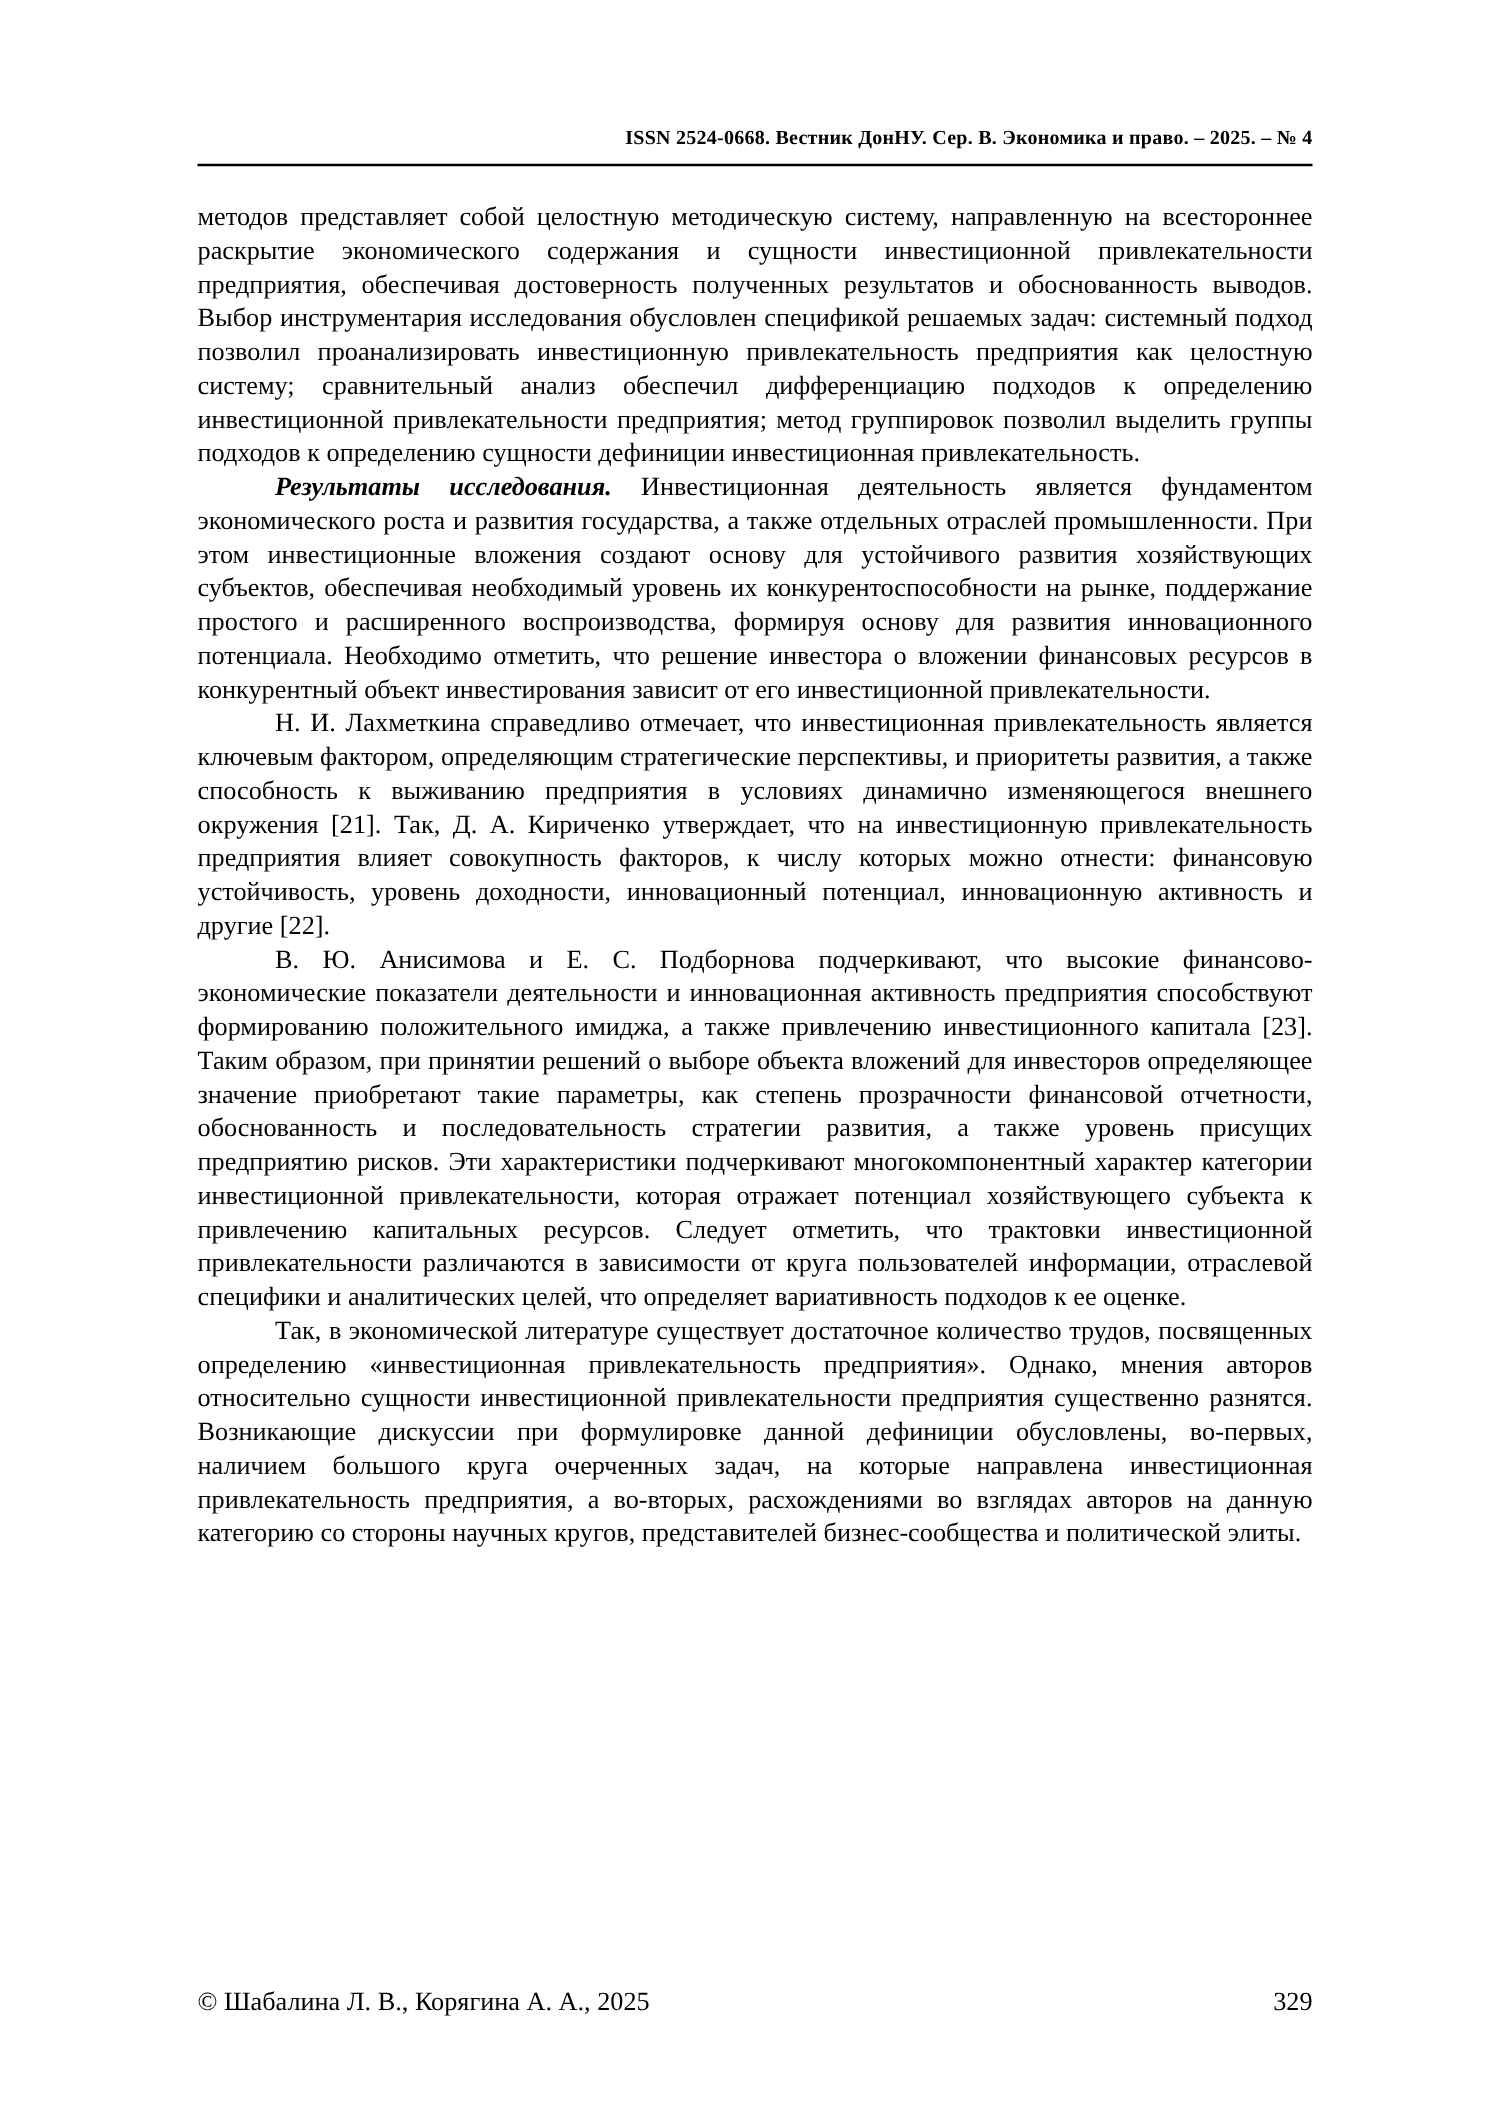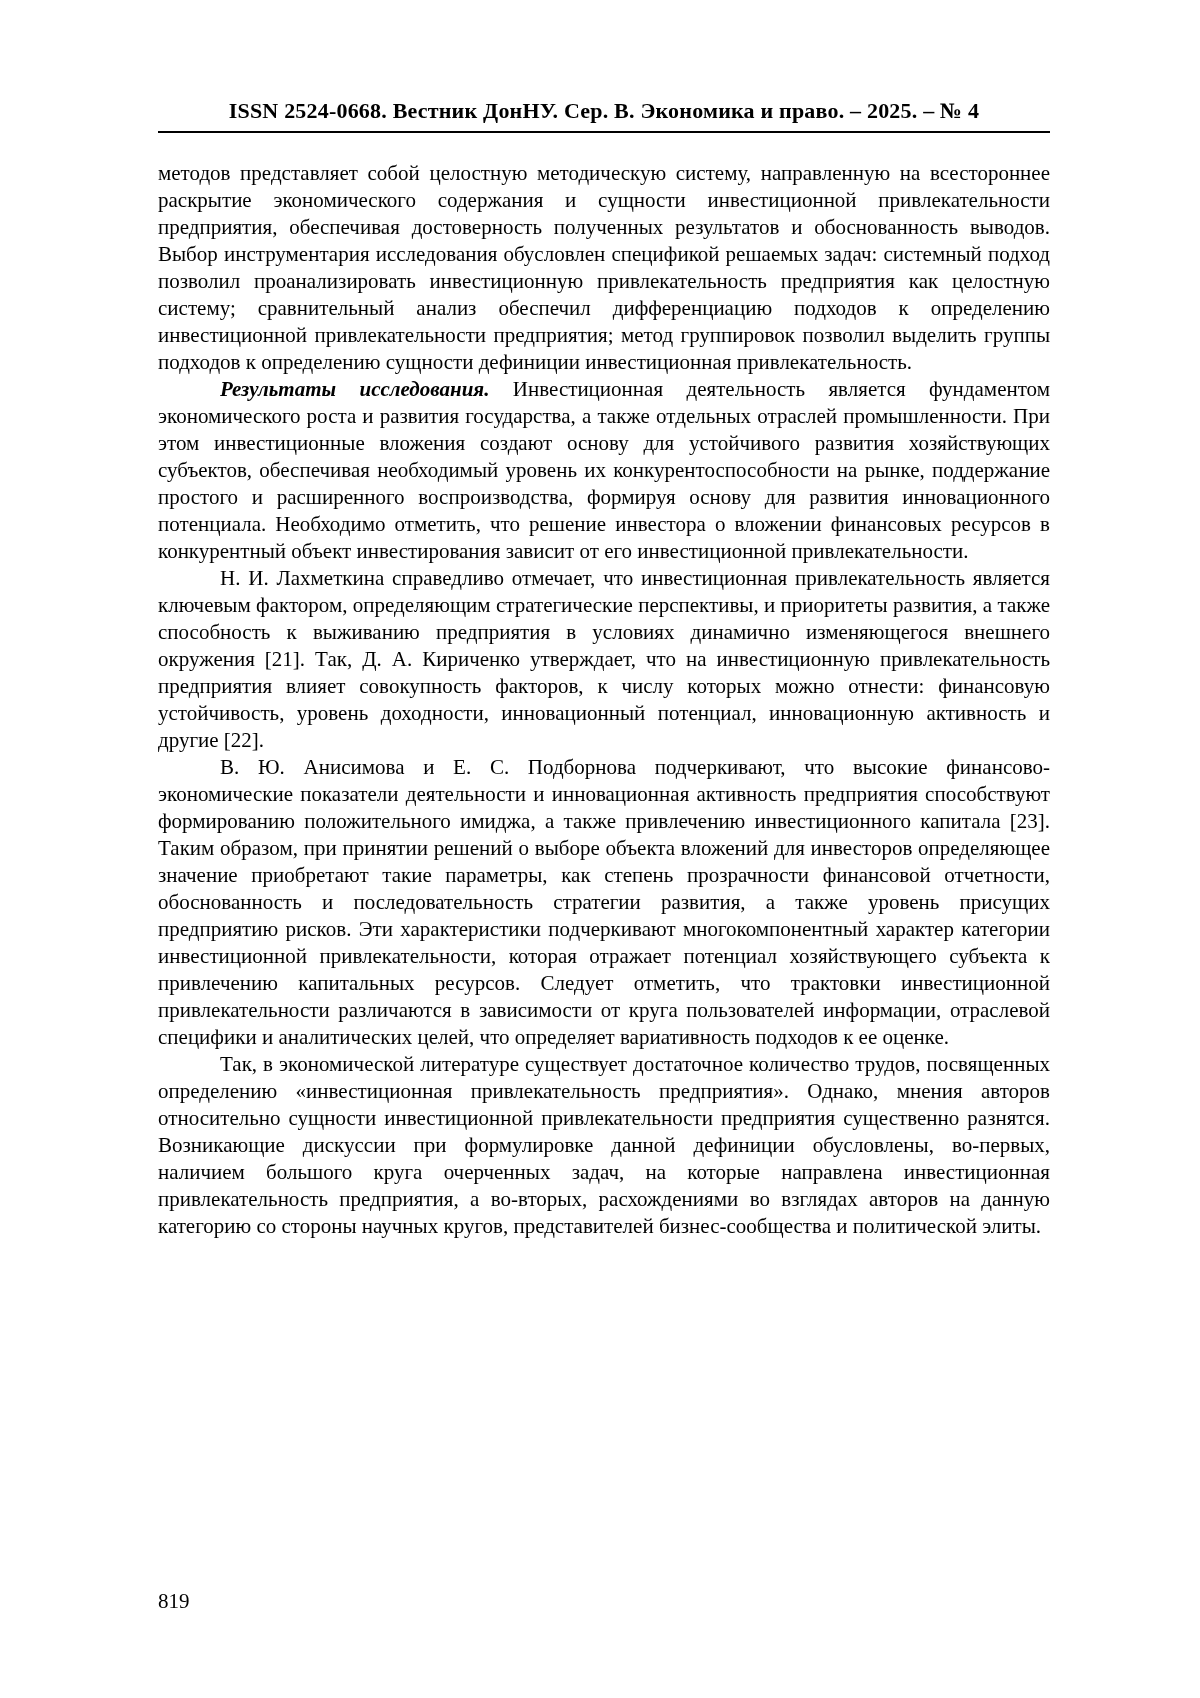--- a/index.html
+++ b/index.html
@@ -17,23 +17,23 @@
     box-sizing: border-box;
   }
   .content-col {
     position: absolute;
     left: 158px;
     right: 150px;
     top: 0;
   }
   .running-header {
     padding-top: 98px;
-    text-align: center;
+    text-align: right;
     font-weight: bold;
-    font-size: 22px;
+    font-size: 16px;
     line-height: 26px;
     padding-bottom: 7px;
     border-bottom: 2px solid #000000;
     letter-spacing: 0.2px;
   }
   .body-text {
     margin-top: 27px;
     font-size: 21px;
     line-height: 27px;
     text-align: justify;
@@ -77,15 +77,16 @@
       <p class="indented">Н. И. Лахметкина справедливо отмечает, что инвестиционная привлекательность является ключевым фактором, определяющим стратегические перспективы, и приоритеты развития, а также способность к выживанию предприятия в условиях динамично изменяющегося внешнего окружения [21]. Так, Д. А. Кириченко утверждает, что на инвестиционную привлекательность предприятия влияет совокупность факторов, к числу которых можно отнести: финансовую устойчивость, уровень доходности, инновационный потенциал, инновационную активность и другие [22].</p>
 
       <p class="indented">В. Ю. Анисимова и Е. С. Подборнова подчеркивают, что высокие финансово-экономические показатели деятельности и инновационная активность предприятия способствуют формированию положительного имиджа, а также привлечению инвестиционного капитала [23]. Таким образом, при принятии решений о выборе объекта вложений для инвесторов определяющее значение приобретают такие параметры, как степень прозрачности финансовой отчетности, обоснованность и последовательность стратегии развития, а также уровень присущих предприятию рисков. Эти характеристики подчеркивают многокомпонентный характер категории инвестиционной привлекательности, которая отражает потенциал хозяйствующего субъекта к привлечению капитальных ресурсов. Следует отметить, что трактовки инвестиционной привлекательности различаются в зависимости от круга пользователей информации, отраслевой специфики и аналитических целей, что определяет вариативность подходов к ее оценке.</p>
 
       <p class="indented">Так, в экономической литературе существует достаточное количество трудов, посвященных определению «инвестиционная привлекательность предприятия». Однако, мнения авторов относительно сущности инвестиционной привлекательности предприятия существенно разнятся. Возникающие дискуссии при формулировке данной дефиниции обусловлены, во-первых, наличием большого круга очерченных задач, на которые направлена инвестиционная привлекательность предприятия, а во-вторых, расхождениями во взглядах авторов на данную категорию со стороны научных кругов, представителей бизнес-сообщества и политической элиты.</p>
     </div>
 
   </div>
 
   <div class="page-footer">
-    <span>819</span>
+    <span>© Шабалина Л. В., Корягина А. А., 2025</span>
+    <span>329</span>
   </div>
 </div>
 
 </body></html>

